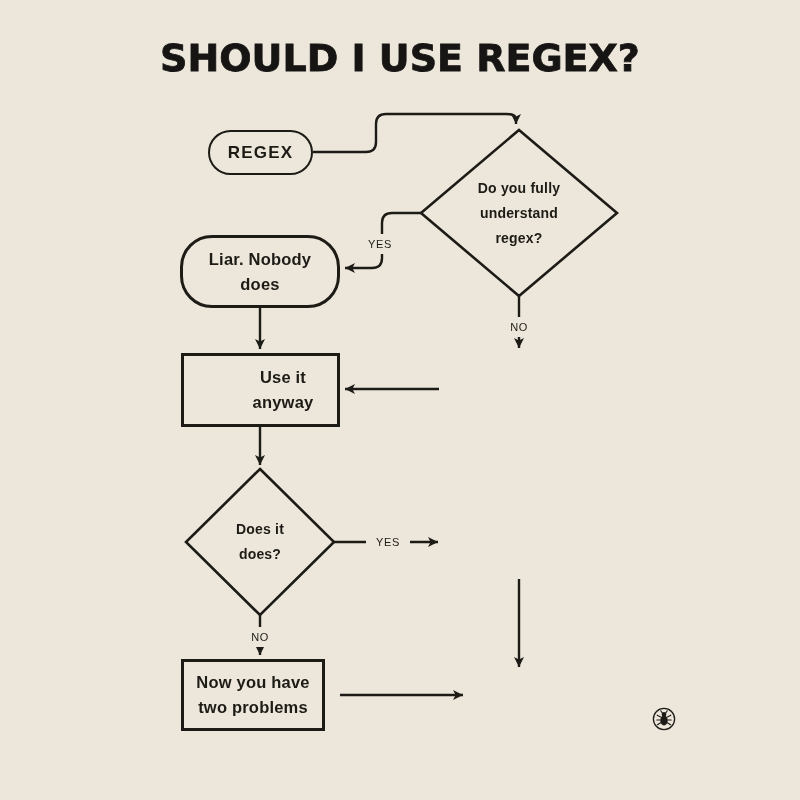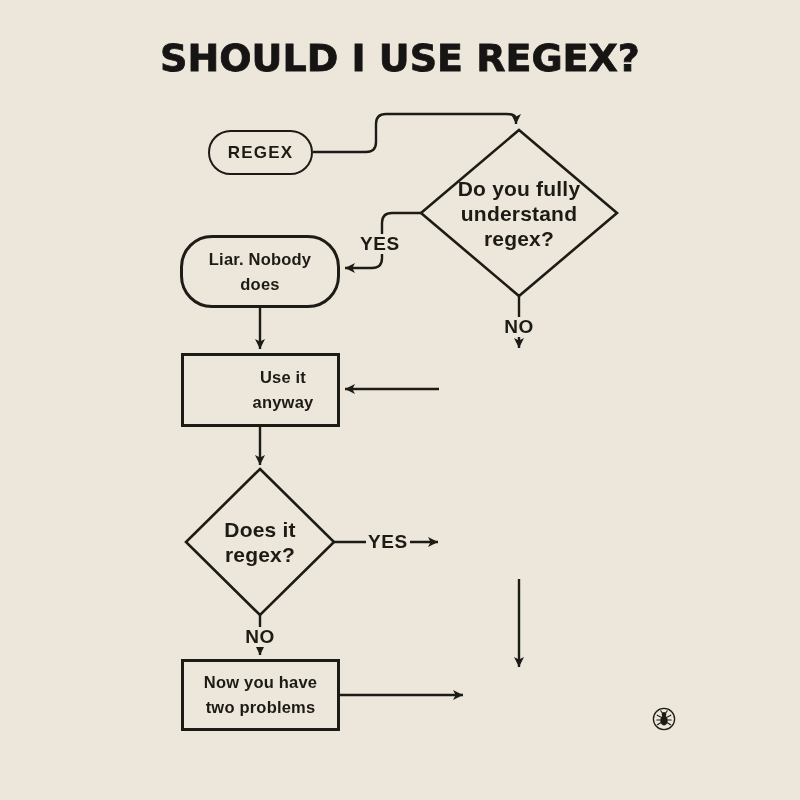--- a/index.html
+++ b/index.html
@@ -41,31 +41,31 @@
   .terminator{
     border:2.6px solid #1D1B16;
     background:#EDE7DB;
     font-size:17px;
     letter-spacing:1.2px;
   }
   .diamond-text{
     position:absolute;
     text-align:center;
     font-weight:700;
-    font-size:21px;
+    font-size:14px;
     line-height:25px;
     letter-spacing:0.2px;
     white-space:pre-line;
   }
   .edge-label{
     position:absolute;
     display:flex;align-items:center;justify-content:center;
     background:#EDE7DB;
-    font-weight:700;
-    font-size:19px;
+    font-weight:400;
+    font-size:11px;
     letter-spacing:0.6px;
     white-space:pre-line;
   }
   .bug{position:absolute;left:651px;top:706px;}
 </style>
 </head>
 <body>
 
 <div class="canvas">
 
@@ -96,30 +96,30 @@
   </svg>
 
   <div class="node terminator" style="left:208px;top:130px;width:105px;height:45px;border-radius:23px;">
     <span>REGEX</span>
   </div>
 
   <div class="diamond-text" style="left:434px;top:176px;width:170px;">Do you fully
 understand
 regex?</div>
   <div class="diamond-text" style="left:200px;top:517px;width:120px;">Does it
-regex?</div>
+does?</div>
 
   <div class="node box" style="left:180px;top:235px;width:160px;height:73px;border-radius:32px;">
     <span>Liar. Nobody
 does</span>
   </div>
   <div class="node box" style="left:181px;top:353px;width:159px;height:74px;padding-left:45px;">
     <span>Use it anyway</span>
   </div>
-  <div class="node box" style="left:181px;top:659px;width:159px;height:72px;">
+  <div class="node box" style="left:181px;top:659px;width:144px;height:72px;">
     <span>Now you have
 two problems</span>
   </div>
 
   <div class="edge-label" style="left:358px;top:234px;width:44px;height:20px;">YES</div>
   <div class="edge-label" style="left:501px;top:317px;width:36px;height:20px;">NO</div>
   <div class="edge-label" style="left:366px;top:532px;width:44px;height:20px;">YES</div>
   <div class="edge-label" style="left:242px;top:627px;width:36px;height:20px;">NO</div>
 
   <svg class="bug" width="26" height="26" viewBox="-13 -13 26 26">

